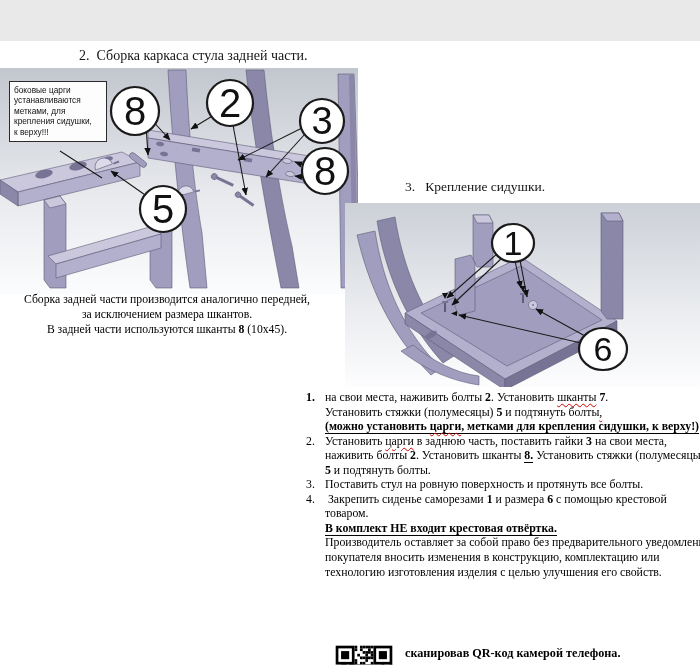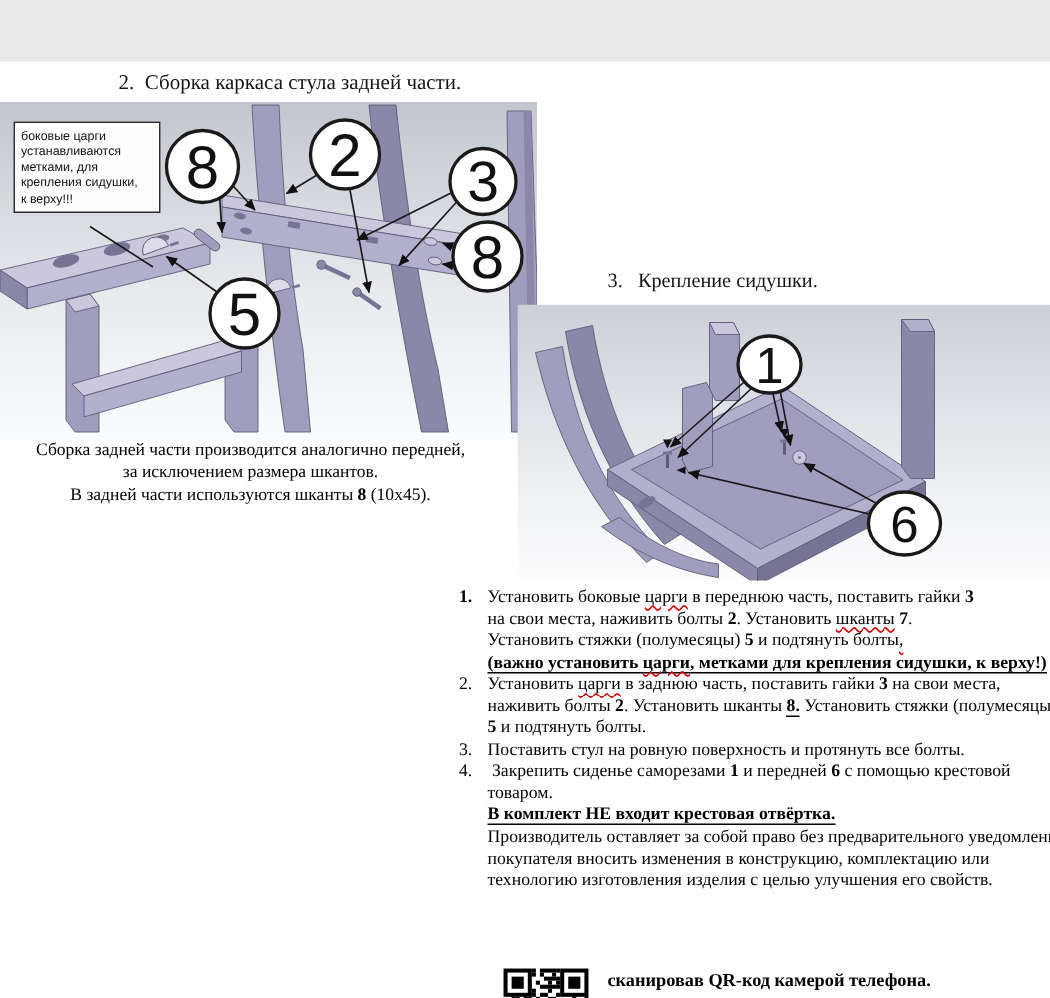--- a/index.html
+++ b/index.html
@@ -227,44 +227,43 @@
     <g>
       <ellipse class="co" cx="258" cy="146" rx="24" ry="21"></ellipse>
       <text class="conum" x="258" y="158" font-size="34">6</text>
     </g>
   </svg>
 
   <div class="abs ilist">
       <div class="item">
         <span class="num b">1.</span>
         <div class="cont">
-          <div class="line"><span>Установить боковые </span><span class="r">царги</span><span> в переднюю часть, поставить гайки </span><span class="b">3</span></div>
           <div class="line"><span>на свои места, наживить болты </span><span class="b">2</span><span>. Установить </span><span class="r">шканты</span><span> </span><span class="b">7</span><span>.</span></div>
           <div class="line"><span>Установить стяжки (полумесяцы) </span><span class="b">5</span><span> и подтянуть болты</span><span class="r">,</span></div>
-          <div class="line"><span class="b u">(важно установить </span><span class="b u r">царги</span><span class="b u">, метками для крепления сидушки, к верху!)</span></div>
+          <div class="line"><span class="b u">(можно установить </span><span class="b u r">царги</span><span class="b u">, метками для крепления сидушки, к верху!)</span></div>
         </div>
       </div>
       <div class="item">
         <span class="num">2.</span>
         <div class="cont">
           <div class="line"><span>Установить </span><span class="r">царги</span><span> в заднюю часть, поставить гайки </span><span class="b">3</span><span> на свои места,</span></div>
           <div class="line"><span>наживить болты </span><span class="b">2</span><span>. Установить шканты </span><span class="b u">8.</span><span> Установить стяжки (полумесяцы)</span></div>
           <div class="line"><span class="b">5</span><span> и подтянуть болты.</span></div>
         </div>
       </div>
       <div class="item">
         <span class="num">3.</span>
         <div class="cont">
           <div class="line"><span>Поставить стул на ровную поверхность и протянуть все болты.</span></div>
         </div>
       </div>
       <div class="item">
         <span class="num">4.</span>
         <div class="cont">
-          <div class="line"><span> Закрепить сиденье саморезами </span><span class="b">1</span><span> и передней </span><span class="b">6</span><span> с помощью крестовой</span></div>
+          <div class="line"><span> Закрепить сиденье саморезами </span><span class="b">1</span><span> и размера </span><span class="b">6</span><span> с помощью крестовой</span></div>
           <div class="line"><span>товаром.</span></div>
           <div class="line"><span class="b u">В комплект НЕ входит крестовая отвёртка.</span></div>
           <div class="line"><span>Производитель оставляет за собой право без предварительного уведомления</span></div>
           <div class="line"><span>покупателя вносить изменения в конструкцию, комплектацию или</span></div>
           <div class="line"><span>технологию изготовления изделия с целью улучшения его свойств.</span></div>
         </div>
       </div>
     </div>
 
 

